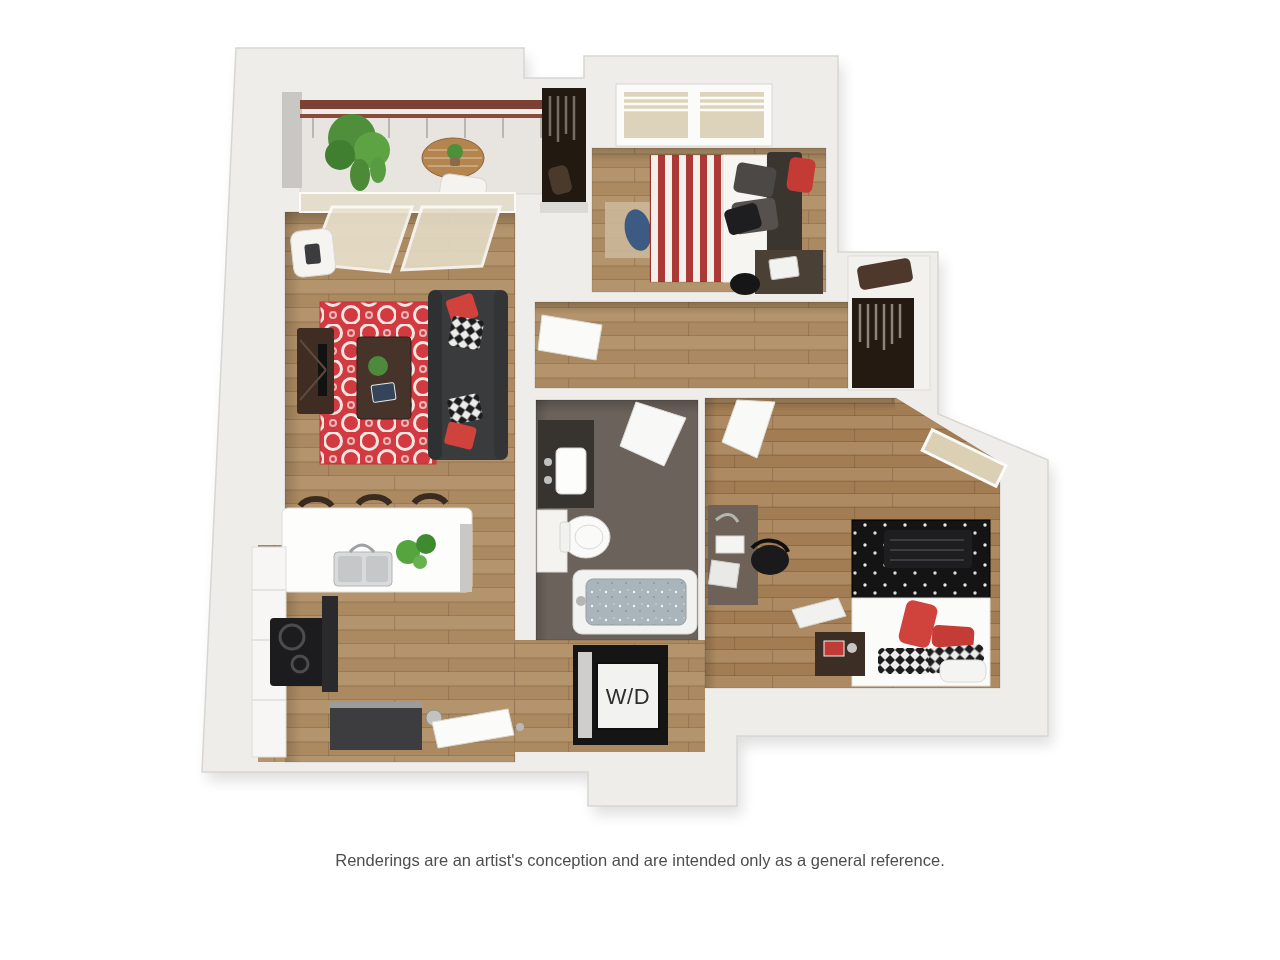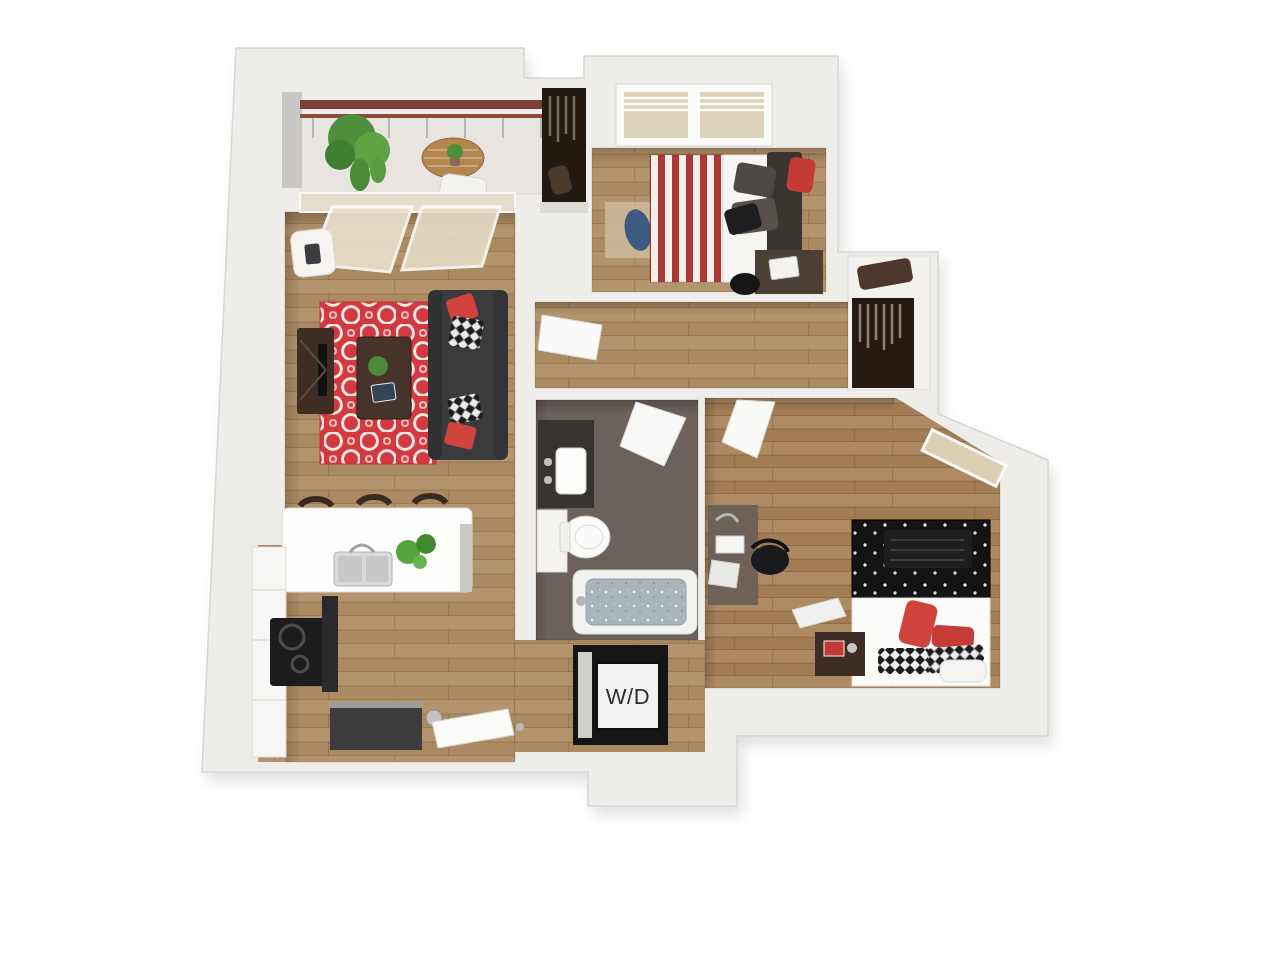--- a/index.html
+++ b/index.html
@@ -320,14 +320,15 @@
         <g>
           <rect x="815" y="632" width="50" height="44" fill="#3c2e25"></rect>
           <rect x="824" y="641" width="20" height="15" fill="#c03a36" stroke="#f1efec"></rect>
           <circle cx="852" cy="648" r="5" fill="#c7c7c5"></circle>
         </g>
       </g>
     </svg>
   </div>
 
   <div class="disclaimer">
+    <p>Renderings are an artist's conception and are intended only as a general reference.</p>
   </div>
 </div>
 
 </body></html>

